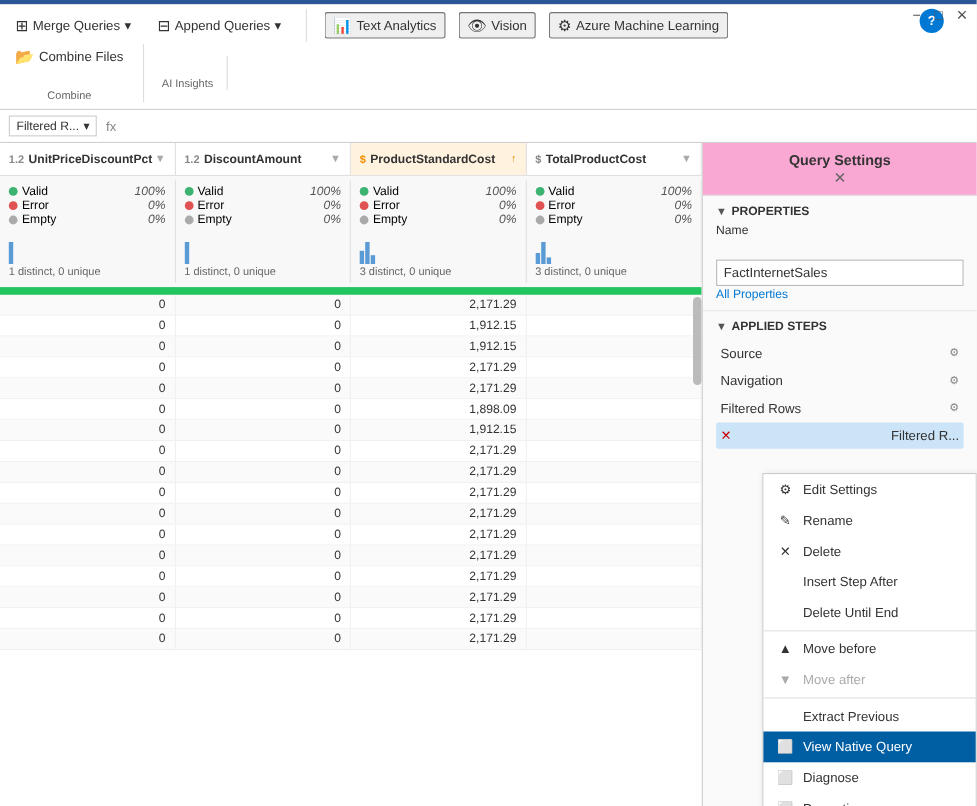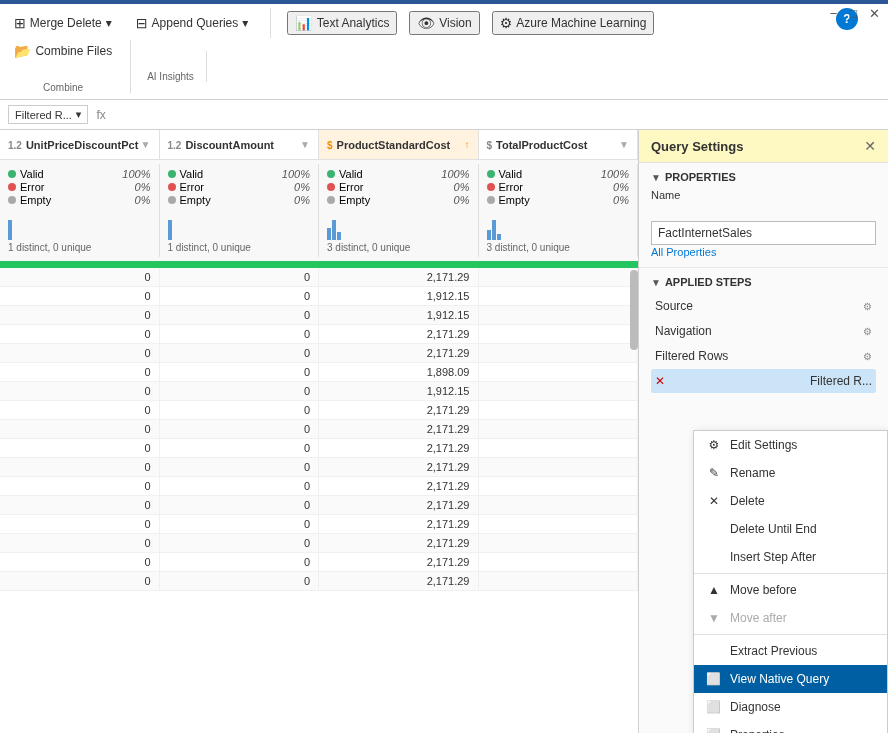--- a/index.html
+++ b/index.html
@@ -42,21 +42,21 @@
 
     
     .data-rows { overflow-y: auto; height: calc(100% - 140px); }
     .data-row { display: flex; border-bottom: 1px solid #f0f0f0; }
     .data-row:nth-child(odd) { background: #fafafa; }
     .data-row:nth-child(even) { background: #fff; }
     .data-cell { min-width: 150px; flex: 1; padding: 3px 8px; font-size: 11px; color: #333; text-align: right; border-right: 1px solid #f0f0f0; }
 
     
     .query-panel { width: 250px; background: #fafafa; border-left: 1px solid #d0d0d0; display: flex; flex-direction: column; position: relative; }
-    .query-panel-header { display: flex; justify-content: space-between; align-items: center; padding: 8px 12px; background: #fef9c3; border-bottom: 1px solid #e0e0e0; }
+    .query-panel-header { display: flex; justify-content: space-between; align-items: center; padding: 8px 12px; background: #f9a8d4; border-bottom: 1px solid #e0e0e0; flex-direction: column; }
     .query-panel-title { font-size: 13px; font-weight: 600; color: #333; }
     .query-panel-close { cursor: pointer; color: #666; font-size: 14px; }
 
     .query-section { padding: 8px 12px; border-bottom: 1px solid #e8e8e8; }
     .query-section-header { display: flex; align-items: center; gap: 4px; font-size: 11px; font-weight: 700; color: #333; margin-bottom: 6px; text-transform: uppercase; }
     .query-section-arrow { font-size: 10px; color: #555; }
     .query-label { font-size: 11px; color: #333; margin-bottom: 20px; }
     .query-name-input { width: 100%; padding: 4px 6px; border: 1px solid #bbb; font-size: 12px; color: #333; background: #fff; }
     .all-properties { color: #0078d4; font-size: 11px; cursor: pointer; text-decoration: none; }
 
@@ -86,21 +86,21 @@
 <div style="position:absolute;top:6px;right:8px;display:flex;gap:12px;z-index:200;">
   <span style="cursor:pointer;font-size:13px;color:#555;">−</span>
   <span style="cursor:pointer;font-size:13px;color:#555;">□</span>
   <span style="cursor:pointer;font-size:13px;color:#555;">✕</span>
 </div>
 
 <div class="ribbon">
   <div class="ribbon-row1">
     <button class="ribbon-btn">
       <span style="font-size:14px;">⊞</span>
-      <span>Merge Delete</span>
+      <span>Merge Queries</span>
       <span>▾</span>
     </button>
     <button class="ribbon-btn">
       <span style="font-size:14px;">⊟</span>
       <span>Append Queries</span>
       <span>▾</span>
     </button>
     <div style="width:1px;height:30px;background:#ddd;margin:0 4px;"></div>
     <button class="ai-btn">
       <span style="font-size:14px;">📊</span>
@@ -410,25 +410,25 @@
       <div class="context-menu-item">
         <span class="context-icon">✎</span>
         <span>Rename</span>
       </div>
       <div class="context-menu-item">
         <span class="context-icon">✕</span>
         <span>Delete</span>
       </div>
       <div class="context-menu-item">
         <span class="context-icon"></span>
+        <span>Insert Step After</span>
+      </div>
+      <div class="context-menu-item">
+        <span class="context-icon"></span>
         <span>Delete Until End</span>
-      </div>
-      <div class="context-menu-item">
-        <span class="context-icon"></span>
-        <span>Insert Step After</span>
       </div>
       <div class="context-menu-divider"></div>
       <div class="context-menu-item">
         <span class="context-icon">▲</span>
         <span>Move before</span>
       </div>
       <div class="context-menu-item disabled">
         <span class="context-icon">▼</span>
         <span>Move after</span>
       </div>

